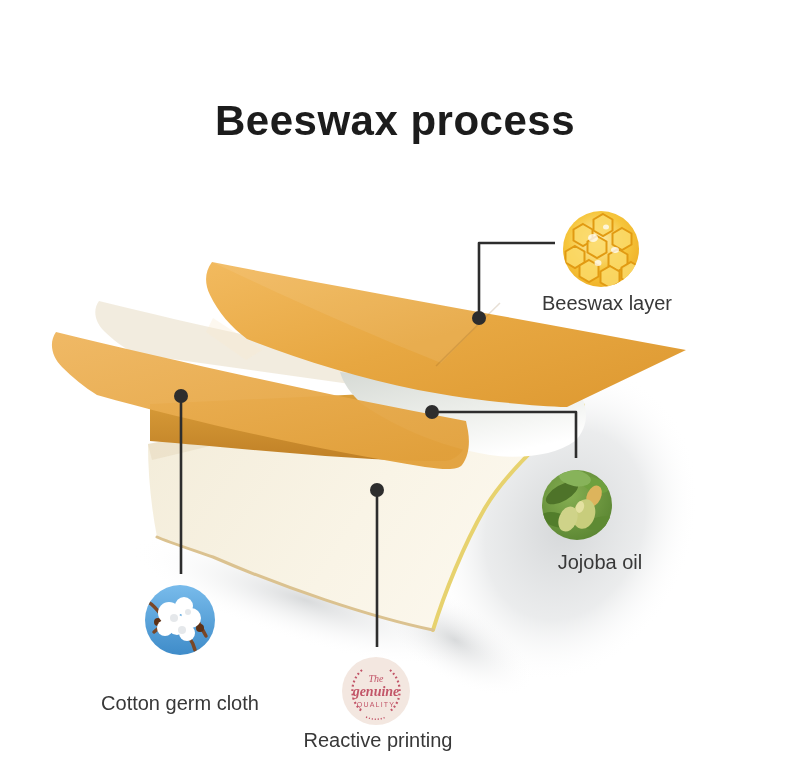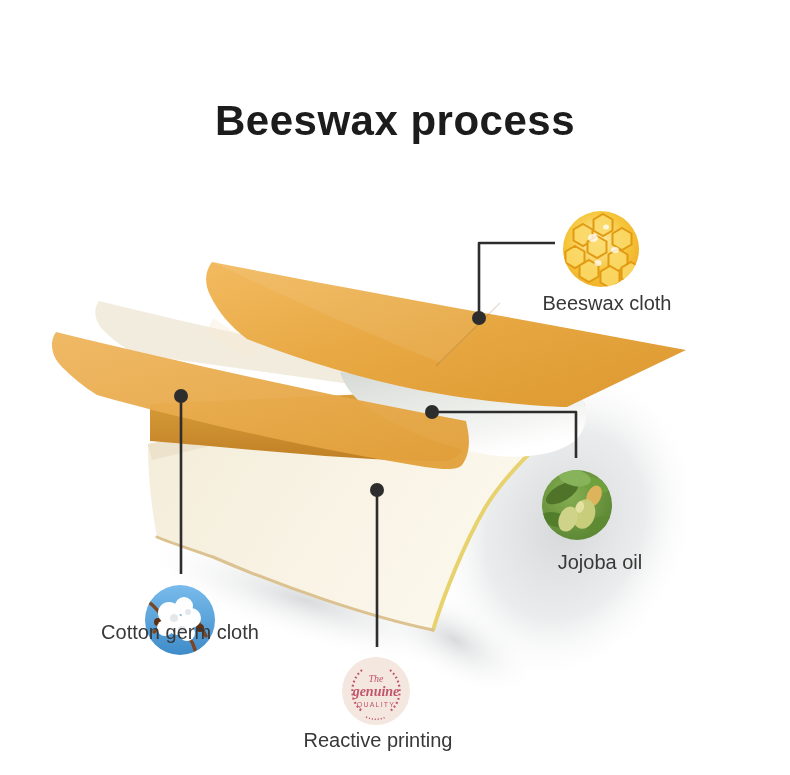--- a/index.html
+++ b/index.html
@@ -10,21 +10,21 @@
   }
   .title{
     position:absolute;top:98px;left:0;width:790px;text-align:center;
     font-size:42px;font-weight:600;letter-spacing:.5px;color:#1c1c1c;line-height:1.1;
   }
   .callout-label{
     position:absolute;text-align:center;font-size:20px;color:#383838;line-height:24px;
   }
   .lbl-beeswax{left:517px;top:291px;width:180px;}
   .lbl-jojoba{left:510px;top:550px;width:180px;}
-  .lbl-cotton{left:80px;top:620px;width:200px;}
+  .lbl-cotton{left:80px;top:691px;width:200px;}
   .lbl-reactive{left:273px;top:728px;width:210px;}
   svg{position:absolute;left:0;top:0;}
 </style>
 </head>
 <body>
 
 <div class="stage">
 
   <div class="title">Beeswax process</div>
 
@@ -221,18 +221,18 @@
         <path d="M -14,-21 C -27,-10 -27,11 -13,21" fill="none" stroke-width="2.2" stroke-dasharray="1.8,2.6" stroke="#C25568"></path>
         <path d="M 14,-21 C 27,-10 27,11 13,21" fill="none" stroke-width="2.2" stroke-dasharray="1.8,2.6" stroke="#C25568"></path>
         <path d="M -10,26 C -3,29 3,29 10,26" fill="none" stroke-width="1.4" stroke-dasharray="1.2,1.8" stroke="#C25568"></path>
         <text x="0" y="-9" text-anchor="middle" font-family="Liberation Serif, serif" font-style="italic" font-size="10" fill="#C25568">The</text>
         <text x="0" y="5" text-anchor="middle" font-family="Liberation Serif, serif" font-style="italic" font-weight="bold" font-size="14" fill="#C25568">genuine</text>
         <text x="0" y="16" text-anchor="middle" font-family="Liberation Sans, sans-serif" font-size="7" letter-spacing="1.2" fill="#C25568">QUALITY</text>
       </g>
     </g>
   </svg>
 
-  <div class="callout-label lbl-beeswax">Beeswax cloth</div>
+  <div class="callout-label lbl-beeswax">Beeswax layer</div>
   <div class="callout-label lbl-jojoba">Jojoba oil</div>
   <div class="callout-label lbl-cotton">Cotton germ cloth</div>
   <div class="callout-label lbl-reactive">Reactive printing</div>
 
 </div>
 
 </body></html>

